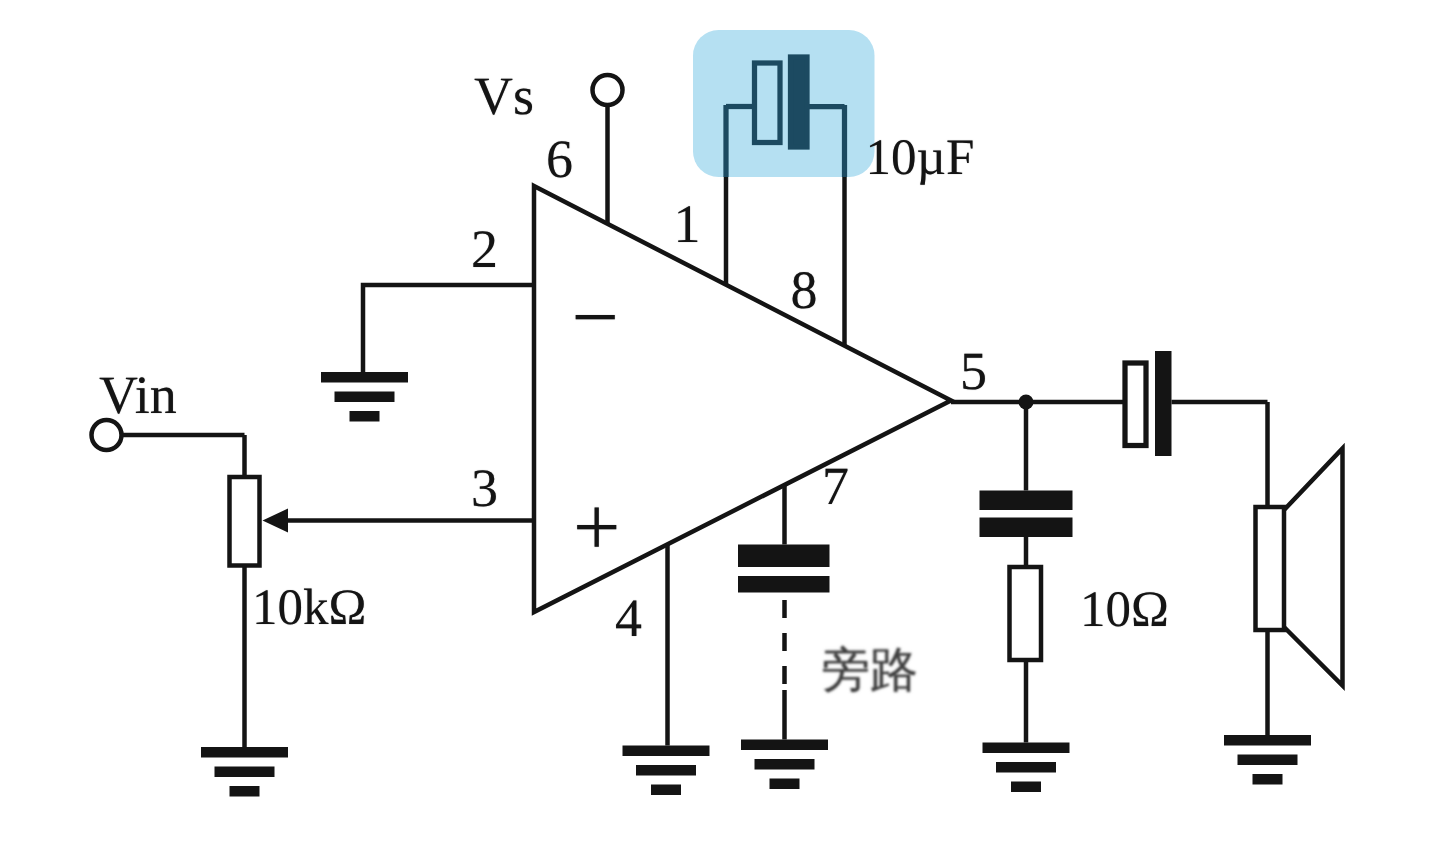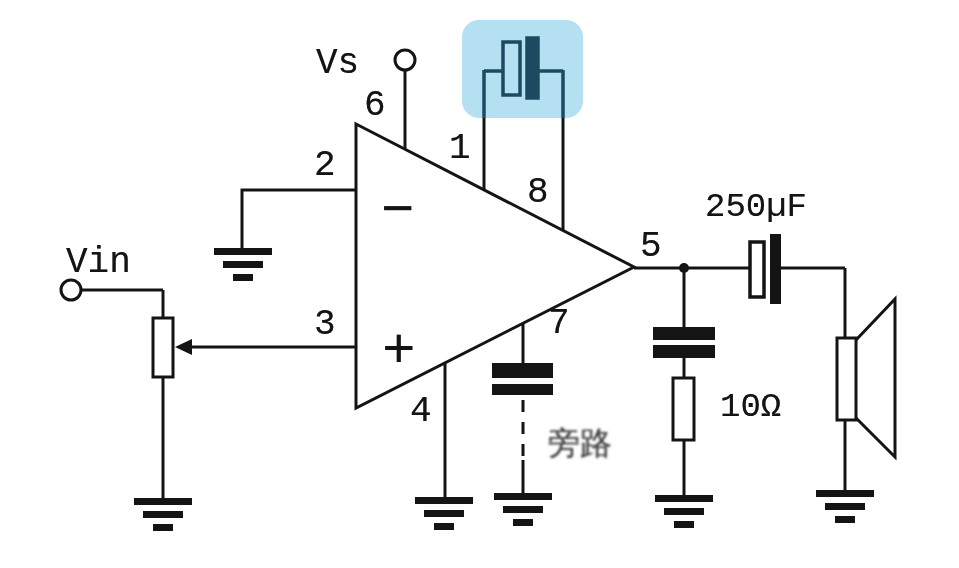--- a/index.html
+++ b/index.html
@@ -1,20 +1,20 @@
 <!DOCTYPE html>
 <html><head>
 <meta charset="utf-8">
 <style>
   html,body{margin:0;padding:0;background:#fff;}
   #stage{
     position:relative;
     width:959px;height:568px;
     background:#ffffff;
-    font-family:Liberation Mono, monospace;
+    font-family:Liberation Serif, serif;
     overflow:hidden;
   }
   #circuit-svg{position:absolute;left:0;top:0;}
   .lbl{
     position:absolute;
     color:#141414;
     font-size:34px;
     line-height:1;
     white-space:nowrap;
     letter-spacing:0px;
@@ -144,17 +144,18 @@
   <span class="lbl pin" style="left:527px;top:175px">8</span>
   <span class="lbl pin" style="left:640px;top:229px">5</span>
   <span class="lbl pin" style="left:314px;top:307px">3</span>
   <span class="lbl pin" style="left:410px;top:394px">4</span>
   <span class="lbl pin" style="left:548px;top:306px">7</span>
 
   <span class="lbl sym" style="left:381px;top:184px">−</span>
   <span class="lbl sym" style="left:382px;top:324px">+</span>
 
 
-  <span class="lbl" style="left:705px;top:190px">250µF</span>
+  <span class="lbl" style="left:577px;top:89px">10µF</span>
   <span class="lbl" style="left:720px;top:390px">10Ω</span>
+  <span class="lbl" style="left:168px;top:389px">10kΩ</span>
 
   <span class="lbl note" style="left:548px;top:430px">旁路</span>
 </div>
 
 </body></html>

